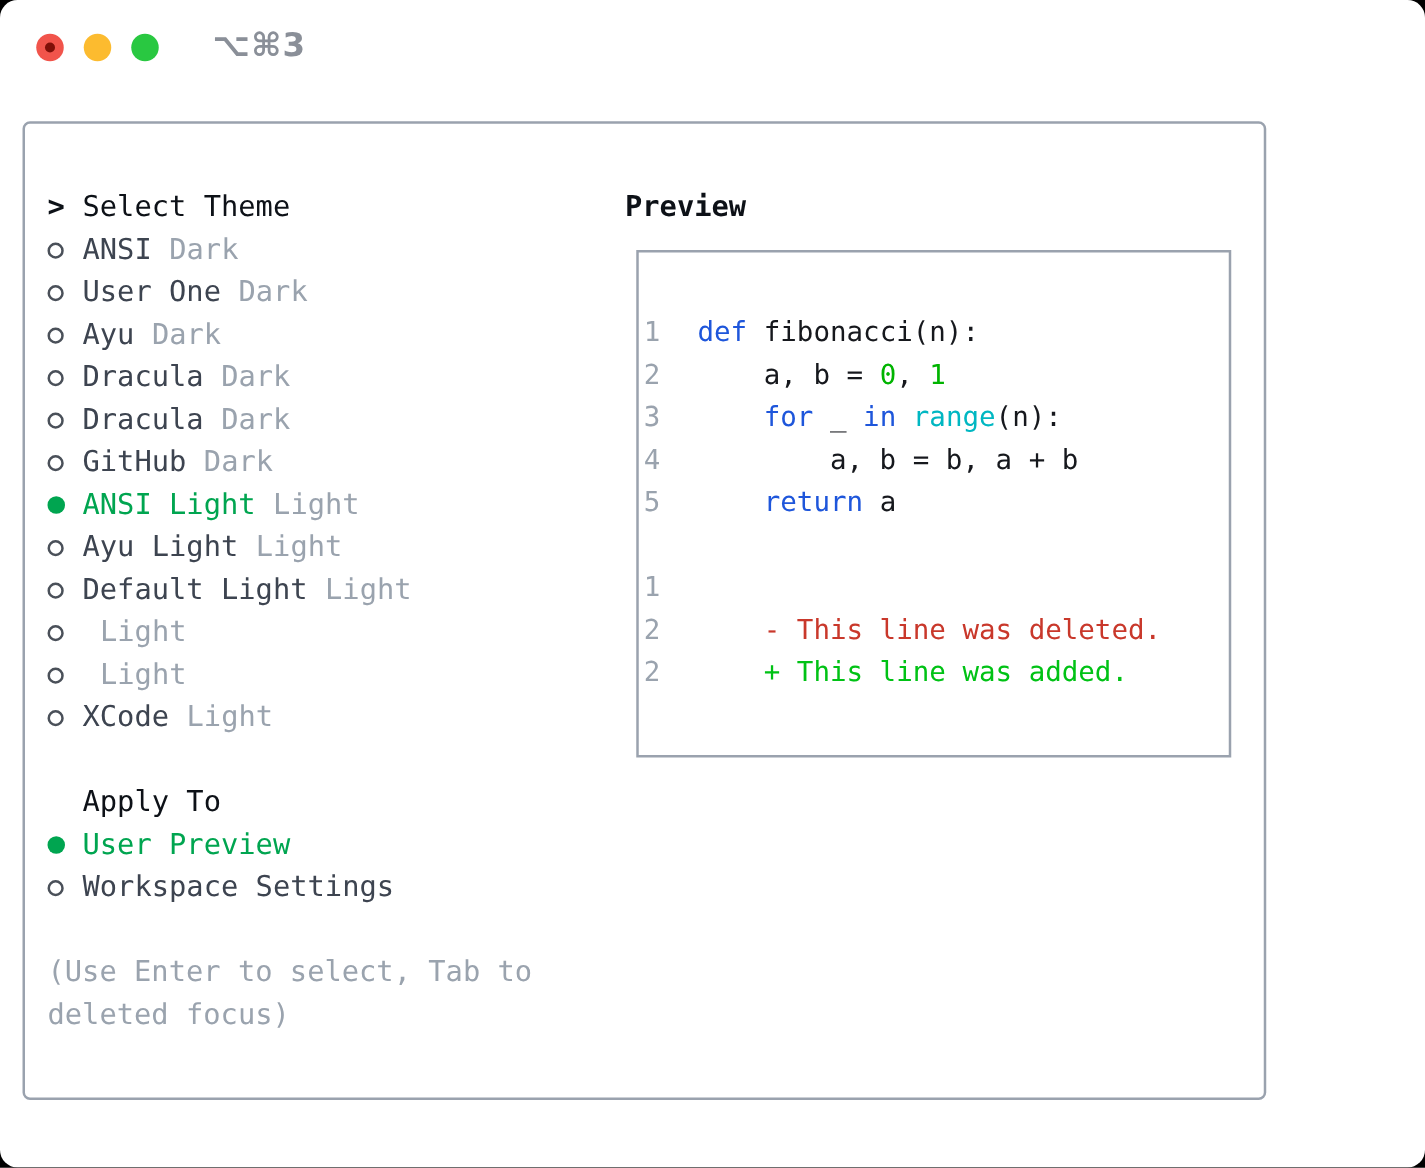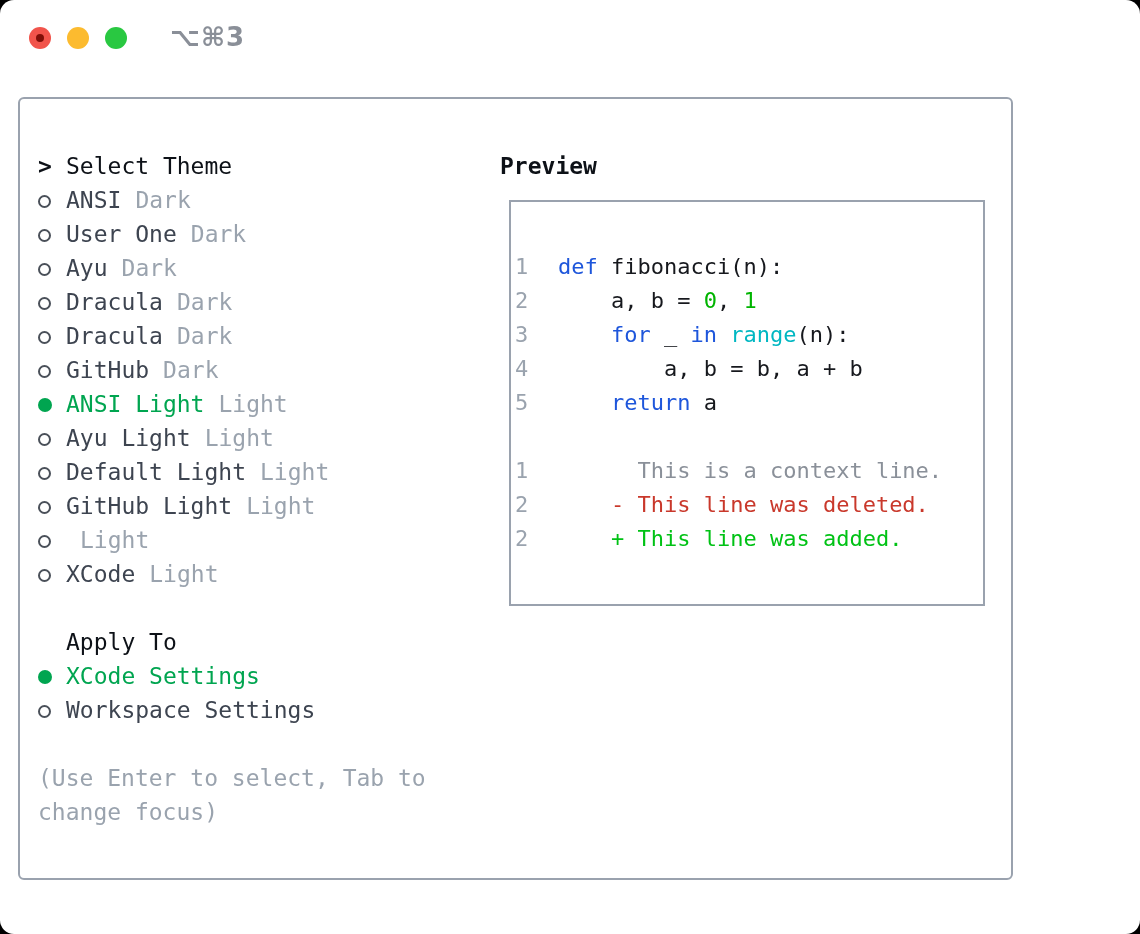--- a/index.html
+++ b/index.html
@@ -85,46 +85,46 @@
       <div id="theme-list">
           <div class="row"><span class="bullet-col"><span class="ring"></span></span><span class="theme-name">ANSI</span><span class="theme-variant">Dark</span></div>
           <div class="row"><span class="bullet-col"><span class="ring"></span></span><span class="theme-name">User One</span><span class="theme-variant">Dark</span></div>
           <div class="row"><span class="bullet-col"><span class="ring"></span></span><span class="theme-name">Ayu</span><span class="theme-variant">Dark</span></div>
           <div class="row"><span class="bullet-col"><span class="ring"></span></span><span class="theme-name">Dracula</span><span class="theme-variant">Dark</span></div>
           <div class="row"><span class="bullet-col"><span class="ring"></span></span><span class="theme-name">Dracula</span><span class="theme-variant">Dark</span></div>
           <div class="row"><span class="bullet-col"><span class="ring"></span></span><span class="theme-name">GitHub</span><span class="theme-variant">Dark</span></div>
           <div class="row"><span class="bullet-col"><span class="dot"></span></span><span class="theme-name selected">ANSI Light</span><span class="theme-variant">Light</span></div>
           <div class="row"><span class="bullet-col"><span class="ring"></span></span><span class="theme-name">Ayu Light</span><span class="theme-variant">Light</span></div>
           <div class="row"><span class="bullet-col"><span class="ring"></span></span><span class="theme-name">Default Light</span><span class="theme-variant">Light</span></div>
-          <div class="row"><span class="bullet-col"><span class="ring"></span></span><span class="theme-name">GitHub Light</span><span class="theme-variant">Light</span></div>
+          <div class="row"><span class="bullet-col"><span class="ring"></span></span><span class="theme-variant">Light</span></div>
           <div class="row"><span class="bullet-col"><span class="ring"></span></span><span class="theme-variant">Light</span></div>
           <div class="row"><span class="bullet-col"><span class="ring"></span></span><span class="theme-name">XCode</span><span class="theme-variant">Light</span></div>
         </div>
       <div class="spacer"></div>
       <div class="row">
         <span class="bullet-col"></span>
         <span class="section-title">Apply To</span>
       </div>
       <div id="apply-list">
-          <div class="row"><span class="bullet-col"><span class="dot"></span></span><span class="option-label selected">XCode Settings</span></div>
+          <div class="row"><span class="bullet-col"><span class="dot"></span></span><span class="option-label selected">User Preview</span></div>
           <div class="row"><span class="bullet-col"><span class="ring"></span></span><span class="option-label">Workspace Settings</span></div>
         </div>
       <div class="spacer"></div>
       <div class="row hint">(Use Enter to select, Tab to</div>
-      <div class="row hint">change focus)</div>
+      <div class="row hint">deleted focus)</div>
     </div>
 
     <div class="right-col">
       <div class="preview-title">Preview</div>
       <div class="preview-box" id="preview-box">
           <div class="code-row"><span class="ln">1</span><span class="tok-kw">def</span><span class="tok-pl"> fibonacci(n):</span></div>
           <div class="code-row"><span class="ln">2</span><span class="tok-pl">    a, b = </span><span class="tok-num">0</span><span class="tok-pl">, </span><span class="tok-num">1</span></div>
           <div class="code-row"><span class="ln">3</span><span class="tok-pl">    </span><span class="tok-kw">for</span><span class="tok-pl"> _ </span><span class="tok-kw">in</span><span class="tok-pl"> </span><span class="tok-bi">range</span><span class="tok-pl">(n):</span></div>
           <div class="code-row"><span class="ln">4</span><span class="tok-pl">        a, b = b, a + b</span></div>
           <div class="code-row"><span class="ln">5</span><span class="tok-pl">    </span><span class="tok-kw">return</span><span class="tok-pl"> a</span></div>
           <div class="code-row"><span class="ln"></span></div>
-          <div class="code-row"><span class="ln">1</span><span class="tok-ctx">      This is a context line.</span></div>
+          <div class="code-row"><span class="ln">1</span></div>
           <div class="code-row"><span class="ln">2</span><span class="tok-del">    - This line was deleted.</span></div>
           <div class="code-row"><span class="ln">2</span><span class="tok-add">    + This line was added.</span></div>
         </div>
     </div>
   </div>
 </div>
 
 </body></html>

